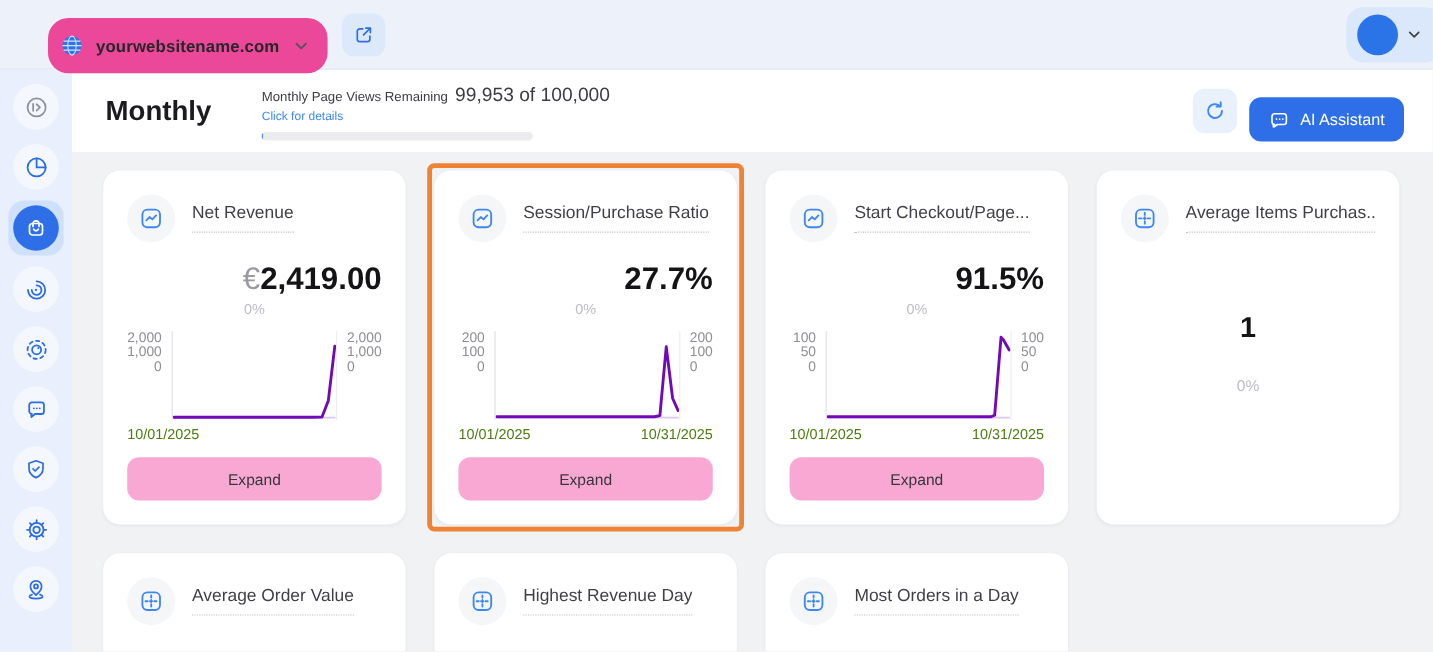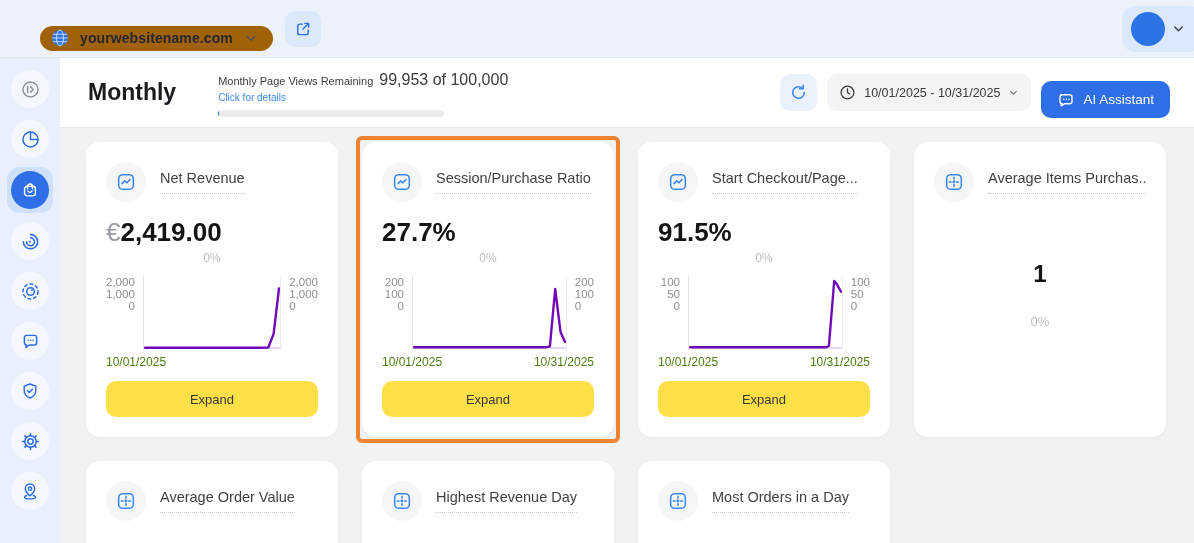--- a/index.html
+++ b/index.html
@@ -1,21 +1,21 @@
 <!DOCTYPE html>
 <html style="--accent: #2e6fe8; --orange: #ef8233;"><head>
 <meta charset="utf-8">
 <style>
   * { margin:0; padding:0; box-sizing:border-box; }
   html,body { width:1194px; height:543px; overflow:hidden; }
   body { font-family:"Liberation Sans", sans-serif; background:#f1f2f4; color:#2a2a2e; }
 
   
   .topbar { height:58px; background:#edf1f9; display:flex; align-items:center; padding-left:40px; border-bottom:1px solid #e3e7ef; position:relative; }
-  .site-pill { height:25px; background:#a16207; border-radius:17px; display:flex; align-items:center; gap:10px; padding:0 14px 0 10px; cursor:pointer;margin-top:19px; }
+  .site-pill { height:46px; background:#ec4899; border-radius:17px; display:flex; align-items:center; gap:10px; padding:0 14px 0 10px; cursor:pointer;margin-top:19px; }
   .site-pill .label { font-size:14px; font-weight:700; color:#27272a; letter-spacing:.1px; }
   .icon { display:inline-flex; align-items:center; justify-content:center; }
   .icon svg { display:block; }
   .open-site-btn { width:36px; height:36px; margin-left:12px; background:#dce9fb; border:none; border-radius:10px; display:flex; align-items:center; justify-content:center; cursor:pointer; }
   .account-widget { margin-left:auto; margin-right:-8px; height:46px; width:80px; background:#dbe7fa; border-radius:14px; display:flex; align-items:center; gap:6px; padding-left:9px; cursor:pointer; }
   .avatar { width:34px; height:34px; border-radius:50%; background:#2b74e8; }
 
   
   .shell { display:flex; height:485px; }
 
@@ -44,33 +44,33 @@
   .ai-btn { height:37px; border:none; border-radius:10px; background:var(--accent); color:#fff; display:flex; align-items:center; gap:8px; padding:0 16px; font-size:13.5px; font-family:inherit; cursor:pointer;margin-top:14px; }
 
   
   .content { flex:1; background:#f1f2f4; padding:14px 24px 0 26px; overflow:hidden; }
   .cards-grid { display:grid; grid-template-columns:repeat(4,252px); grid-auto-rows:295px; gap:24px; }
   .card { background:#fff; border-radius:14px; box-shadow:0 1px 3px rgba(20,30,60,.05); padding:20px; display:flex; flex-direction:column; position:relative; }
   .card.highlighted::after { content:""; position:absolute; inset:-6px; border:4px solid var(--orange); border-radius:6px; pointer-events:none; }
   .card-head { display:flex; align-items:center; gap:14px; }
   .card-icon-wrap { width:40px; height:40px; border-radius:50%; background:#f5f6f8; display:flex; align-items:center; justify-content:center; color:#3d87f5; flex-shrink:0; }
   .card-title { font-size:14.5px; color:#3f3f46; border-bottom:1px dotted #c4c4c8; padding-bottom:7px; cursor:pointer; white-space:nowrap; overflow:hidden; }
-  .card-value { margin-top:15px; text-align:left; font-size:26px; font-weight:700; color:#141416; }
+  .card-value { margin-top:15px; text-align:right; font-size:26px; font-weight:700; color:#141416; }
   .card-value .prefix { color:#9a9aa0; font-weight:400; }
   .card-delta { margin-top:3px; text-align:center; font-size:12px; color:#bcbcc2; }
   .chart-block { margin-top:11px; }
   .chart-row { display:flex; height:74px; }
   .yticks { display:flex; flex-direction:column; justify-content:flex-start; font-size:11.5px; color:#8e8e93; }
   .yticks.left { text-align:right; padding-right:8px; min-width:30px; }
   .yticks.right { text-align:left; padding-left:8px; min-width:20px; }
   .plot { flex:1; position:relative; border-left:1px solid #e2e2e6; border-right:1px solid #ededf1; }
   .plot svg { position:absolute; inset:0; }
   .x-labels { display:flex; justify-content:space-between; margin-top:5px; font-size:12px; color:#4d7c0f; }
   .x-labels.single { justify-content:flex-start; }
-  .expand-btn { margin-top:auto; height:36px; border:none; border-radius:10px; background:#fde047; color:#37373c; font-size:13px; font-family:inherit; cursor:pointer; }
+  .expand-btn { margin-top:auto; height:36px; border:none; border-radius:10px; background:#f9a8d4; color:#37373c; font-size:13px; font-family:inherit; cursor:pointer; }
   .big-center { flex:1; display:flex; flex-direction:column; align-items:center; justify-content:center; gap:26px; padding-bottom:30px; }
   .big-center .card-value { margin:0; font-size:24px; }
   .big-center .card-delta { margin:0; font-size:13px; }
 </style>
 </head>
 <body>
 
 <div class="topbar">
   <div class="site-pill">
     <span class="icon">
@@ -212,34 +212,20 @@
       </div>
       <div class="header-actions">
         <button class="refresh-btn">
           <span class="icon">
             <svg width="19" height="19" viewBox="0 0 24 24" fill="none" stroke="#3d87f5" stroke-width="2" stroke-linecap="round" stroke-linejoin="round">
                 <path d="M19.3 12a7.3 7.3 0 1 1-2.1-5.1"></path>
                 <path d="M18 2.8v4.4h-4.4"></path>
               </svg>
           </span>
         </button>
-        <div class="date-pill">
-          <span class="icon">
-            <svg width="17" height="17" viewBox="0 0 24 24" fill="none" stroke="#3a3a3f" stroke-width="1.8" stroke-linecap="round">
-                <circle cx="12" cy="12" r="9"></circle>
-                <path d="M12 6.5V12l3.2 2"></path>
-              </svg>
-          </span>
-          <span class="date-text">10/01/2025 - 10/31/2025</span>
-          <span class="icon">
-            <svg width="11" height="11" viewBox="0 0 24 24" fill="none" stroke="#6f6f74" stroke-width="2.4" stroke-linecap="round" stroke-linejoin="round">
-                <path d="M6 9.5l6 6 6-6"></path>
-              </svg>
-          </span>
-        </div>
         <button class="ai-btn">
           <span class="icon">
             <svg width="18" height="18" viewBox="0 0 24 24" fill="none" stroke="#fff" stroke-width="1.8" stroke-linecap="round" stroke-linejoin="round">
                 <path d="M4 8a3 3 0 0 1 3-3h10a3 3 0 0 1 3 3v6a3 3 0 0 1-3 3H10l-3.6 2.6c-.4.3-.9 0-.9-.5V17H7a3 3 0 0 1-3-3z"></path>
                 <g fill="#fff" stroke="none">
                   <circle cx="9" cy="11" r="1"></circle>
                   <circle cx="12.5" cy="11" r="1"></circle>
                   <circle cx="16" cy="11" r="1"></circle>
                 </g>
               </svg>

